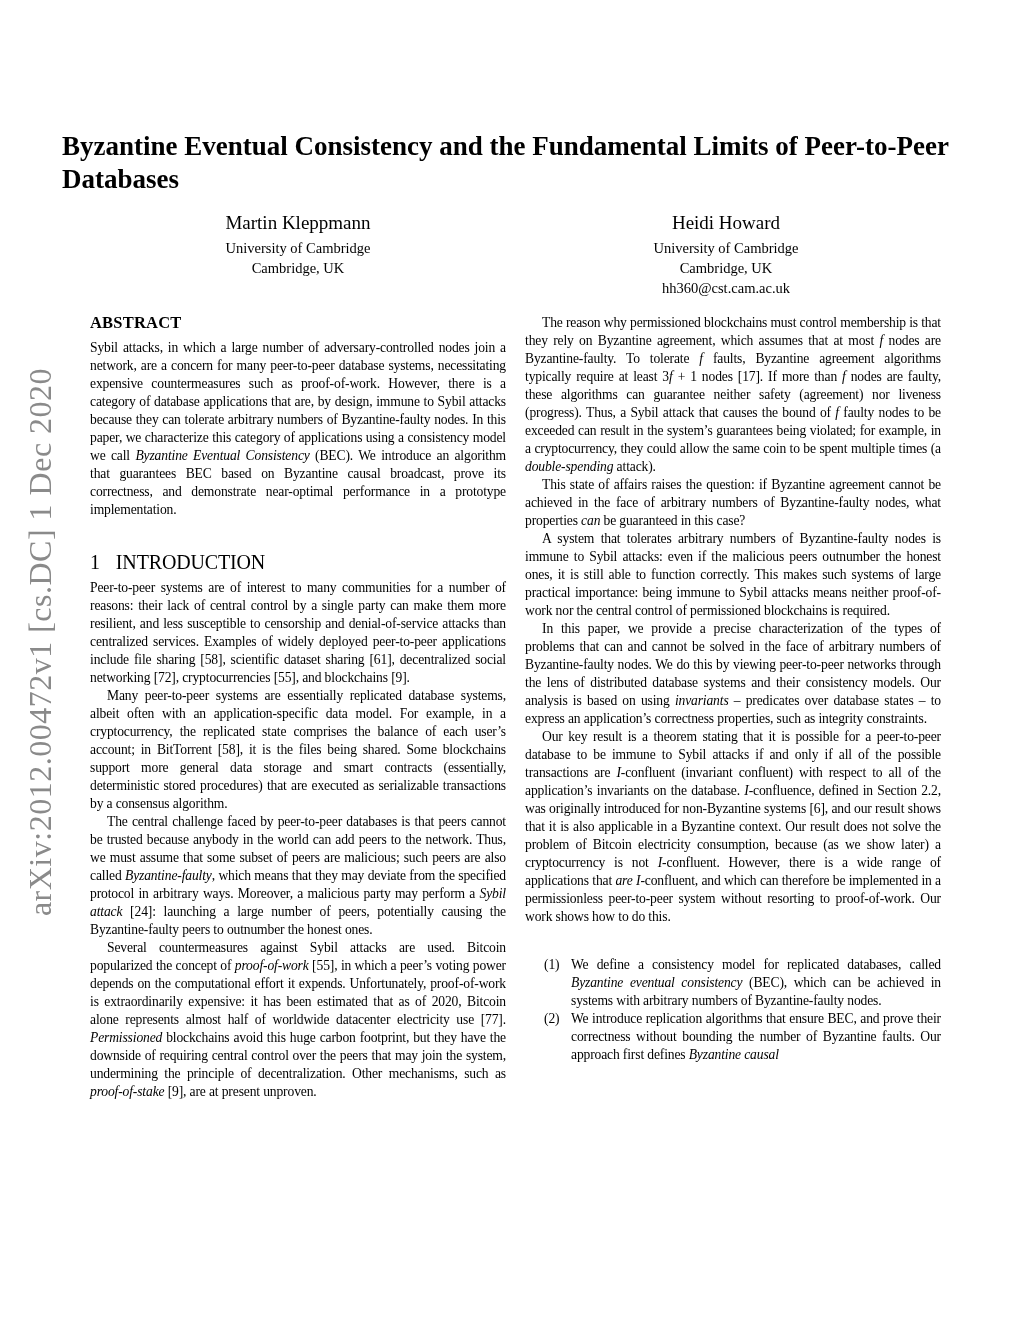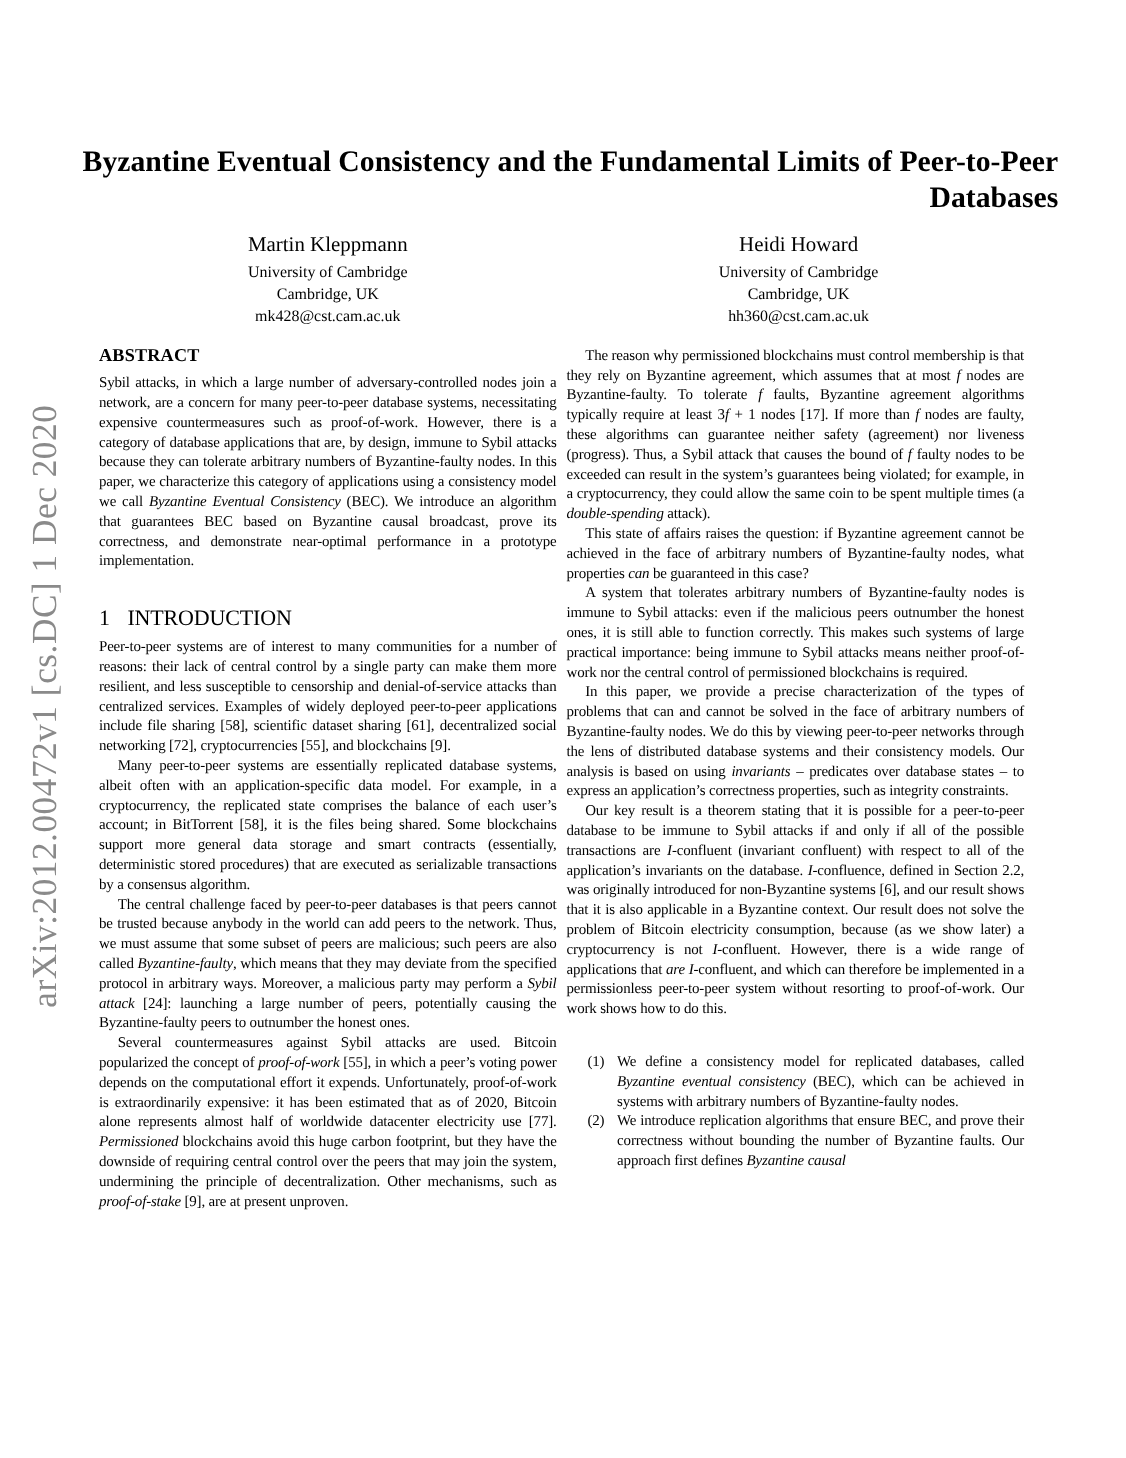--- a/index.html
+++ b/index.html
@@ -18,38 +18,38 @@
     transform-origin:center;
     white-space:nowrap;
     font-size:32px;
     letter-spacing:0.5px;
     color:#8a8a8a;
   }
   .title {
     padding-top:130px;
     width:900px;
     margin:0 auto;
-    text-align:right;
+    text-align:left;
     font-size:27px;
     font-weight:bold;
     line-height:1.22;
   }
   .authors {
     width:856px;
     margin:16px auto 0 auto;
     display:flex;
   }
   .author { flex:1; text-align:center; }
   .author-name { font-size:19px; margin-bottom:4px; }
   .author-line { font-size:14.5px; line-height:1.38; }
   .columns {
     display:flex;
     margin:16px 0 0 90px;
     width:856px;
-    gap:9px;
+    gap:19px;
   }
   .col {
     width:416px;
     flex:none;
     font-size:13.6px;
     line-height:18.0px;
     letter-spacing:-0.15px;
     text-align:justify;
   }
   .col p { margin:0; text-indent:17px; }
@@ -77,21 +77,20 @@
 
   <div class="watermark">arXiv:2012.00472v1  [cs.DC]  1 Dec 2020</div>
 
   <h1 class="title">Byzantine Eventual Consistency and the Fundamental Limits of Peer-to-Peer Databases</h1>
 
   <div class="authors">
     <div class="author">
       <div class="author-name">Martin Kleppmann</div>
       <div class="author-line">University of Cambridge</div>
       <div class="author-line">Cambridge, UK</div>
-      <div class="author-line">mk428@cst.cam.ac.uk</div>
     </div>
     <div class="author">
       <div class="author-name">Heidi Howard</div>
       <div class="author-line">University of Cambridge</div>
       <div class="author-line">Cambridge, UK</div>
       <div class="author-line">hh360@cst.cam.ac.uk</div>
     </div>
   </div>
 
   <div class="columns">

